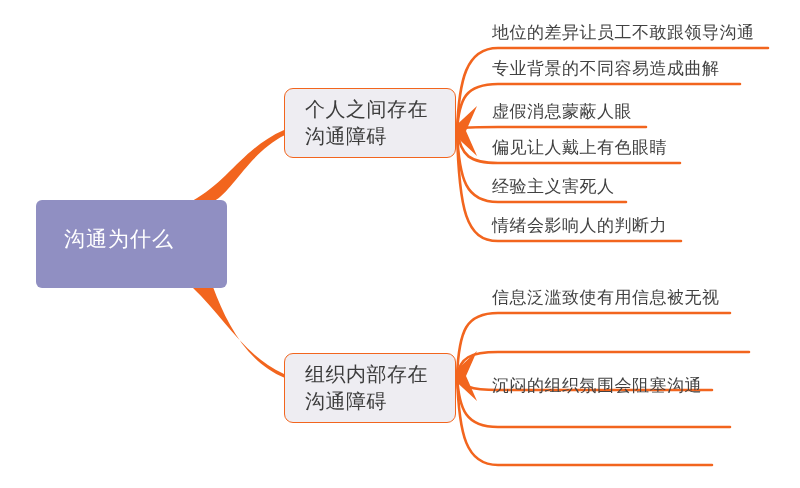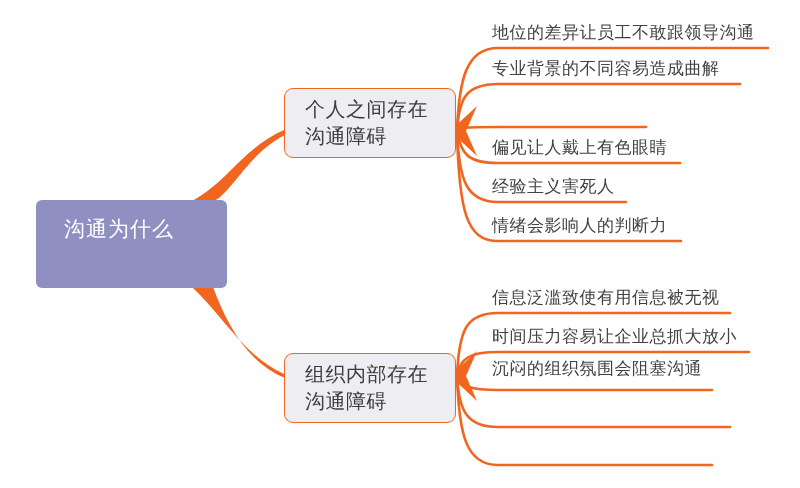--- a/index.html
+++ b/index.html
@@ -31,21 +31,21 @@
   }
   .trunk{fill:var(--orange);stroke:none;}
   .arrowhead{fill:var(--orange);stroke:none;}
   .root-node{
     position:absolute;
     left:36px;top:200px;width:191px;height:88px;
     background:var(--root-fill);
     border-radius:6px;
     color:var(--root-text);
     font-size:21px;line-height:29px;
-    padding:14px 0 0 28px;
+    padding:24px 0 0 28px;
     letter-spacing:1px;
   }
   .branch-node{
     position:absolute;
     left:284px;width:172px;height:70px;
     background:var(--branch-fill);
     border:1.5px solid var(--orange);
     border-radius:9px;
     color:var(--branch-text);
     font-size:20px;line-height:27px;
@@ -100,21 +100,21 @@
     <div>沟通障碍</div>
   </div>
 
   <div class="branch-node branch-bottom">
     <div>组织内部存在</div>
     <div>沟通障碍</div>
   </div>
 
   <div class="leaf" style="top:21px">地位的差异让员工不敢跟领导沟通</div>
   <div class="leaf" style="top:57px">专业背景的不同容易造成曲解</div>
+  <div class="leaf" style="top:100px">虚假消息蒙蔽人眼</div>
   <div class="leaf" style="top:175px">经验主义害死人</div>
   <div class="leaf" style="top:136px">偏见让人戴上有色眼睛</div>
   <div class="leaf" style="top:214px">情绪会影响人的判断力</div>
 
   <div class="leaf" style="top:286px">信息泛滥致使有用信息被无视</div>
-  <div class="leaf" style="top:325px">时间压力容易让企业总抓大放小</div>
-  <div class="leaf" style="top:357px">沉闷的组织氛围会阻塞沟通</div>
+  <div class="leaf" style="top:374px">沉闷的组织氛围会阻塞沟通</div>
 
 </div>
 
 </body></html>

